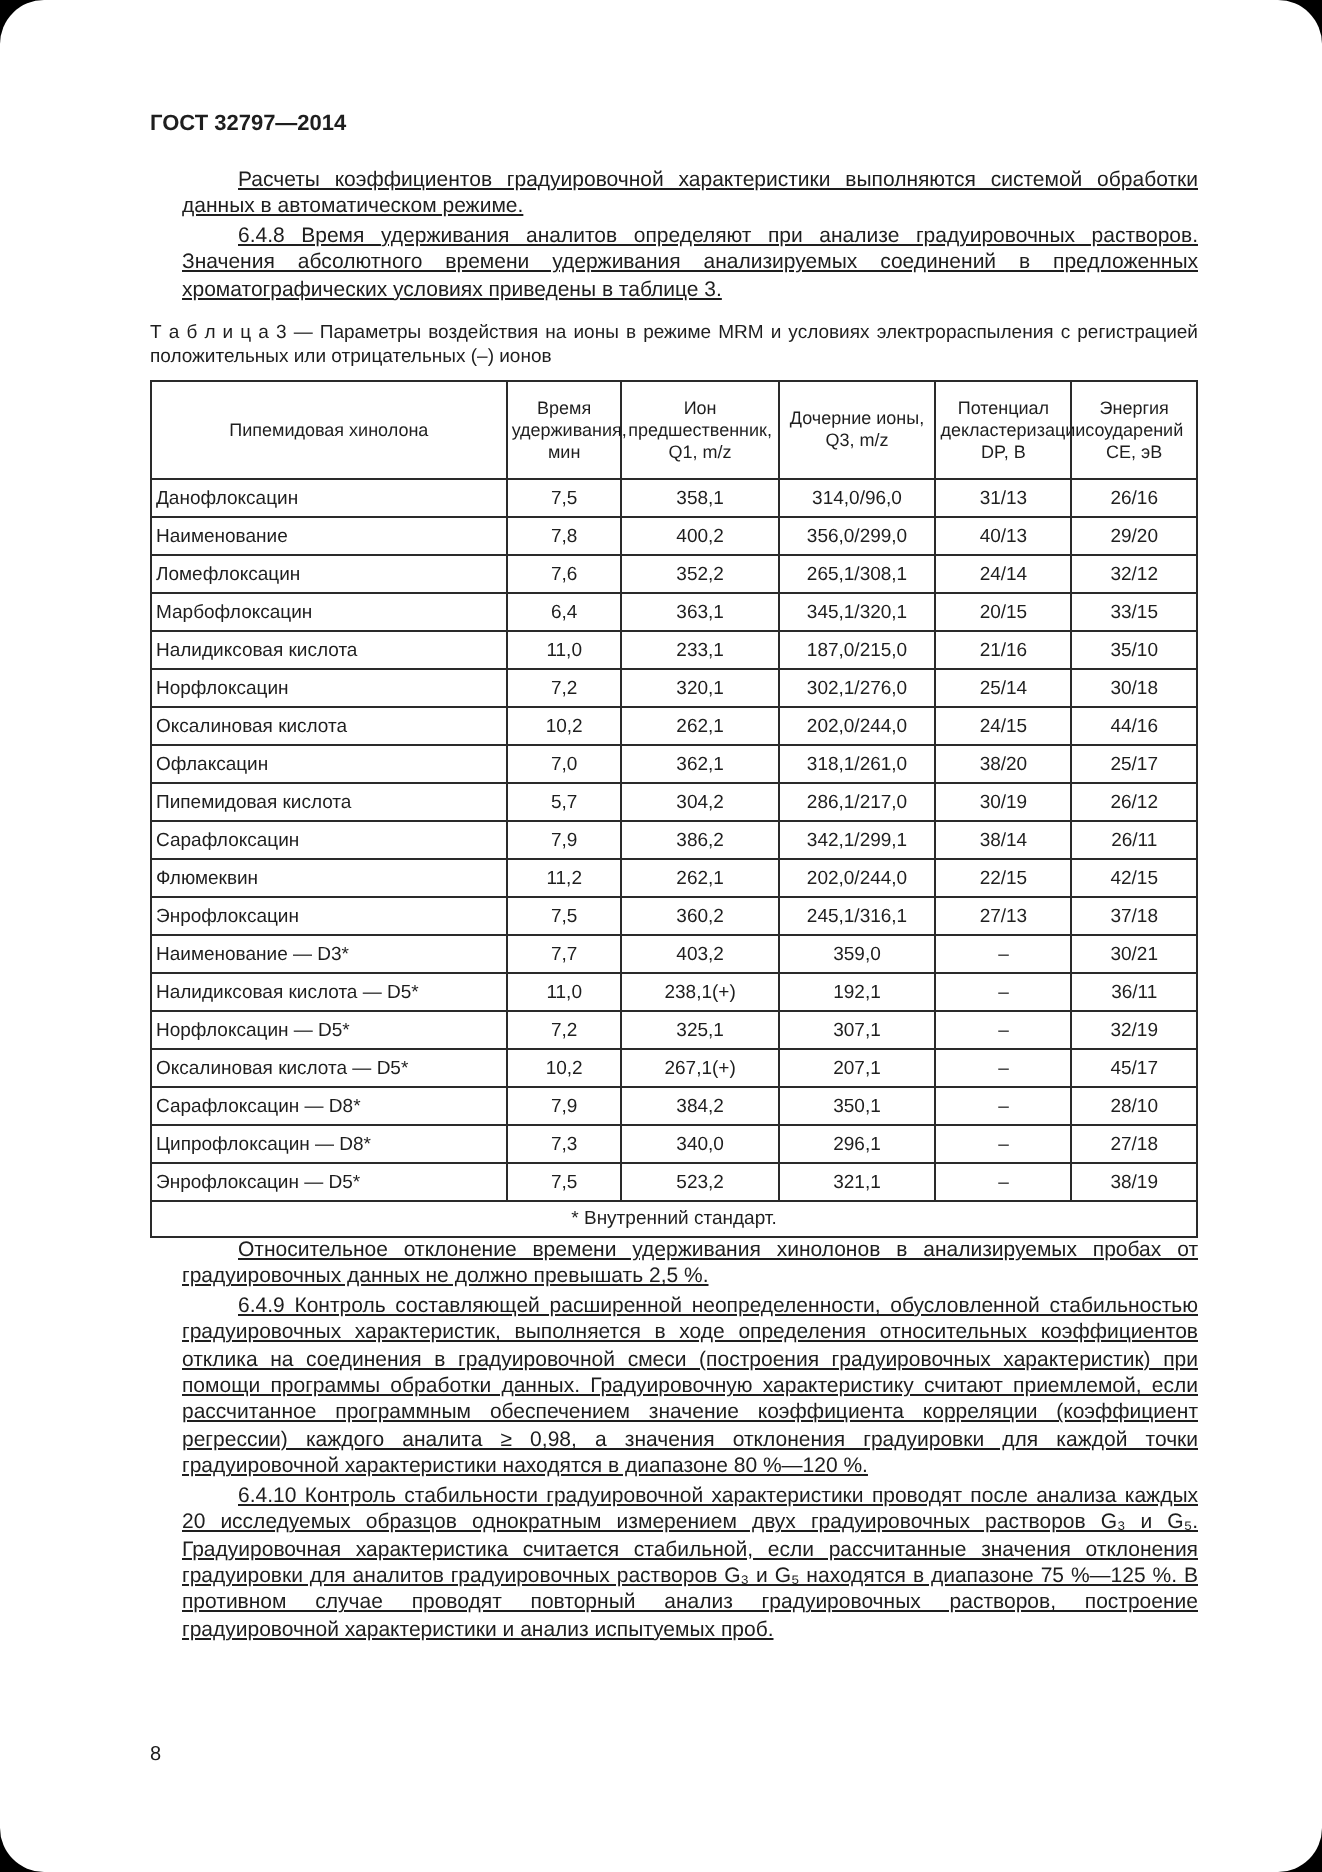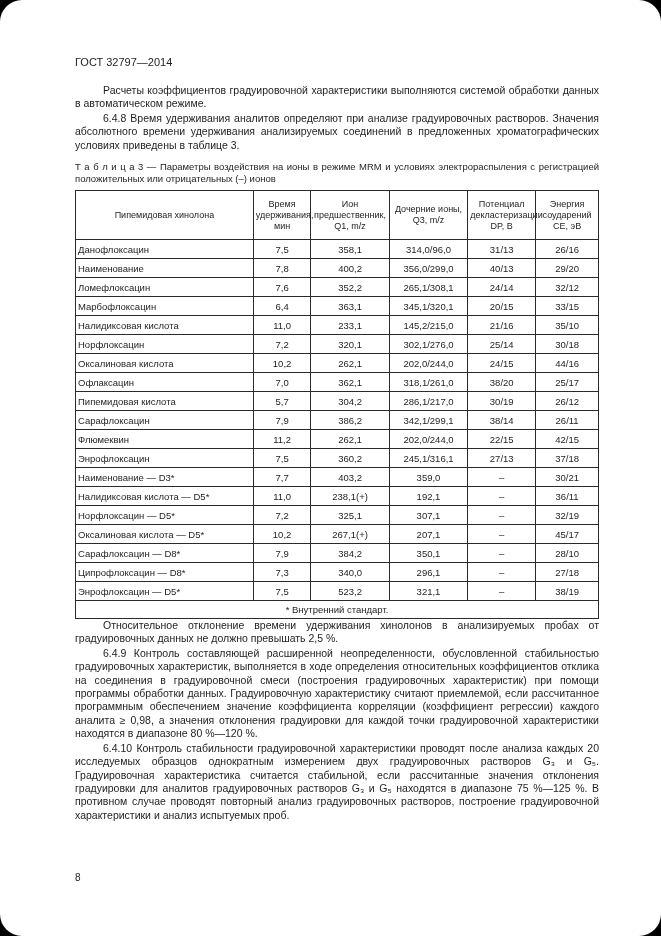--- a/index.html
+++ b/index.html
@@ -14,30 +14,31 @@
     background:#ffffff;
     border-radius:22px;
     overflow:hidden;
     color:#1e1e1e;
   }
   .content{
     position:absolute;
     left:75px;top:56px;right:62px;
   }
   .doc-header{
-    font-weight:normal;
+    font-weight:bold;
     font-size:11px;
     margin-bottom:16px;
   }
   p.body-par{
-    margin:0 0 1px 0;
+    margin:0 0 1px 16px;
     font-size:10.5px;
     line-height:13.4px;
     text-align:justify;
     text-indent:28px;
+    text-decoration:underline;
   }
   .caption{
     margin-top:9px;
     margin-bottom:5px;
     font-size:9.5px;
     line-height:12px;
     text-align:justify;
   }
   table.t3{
     width:100%;
@@ -145,21 +146,21 @@
             <td class="cell-num">6,4</td>
             <td class="cell-num">363,1</td>
             <td class="cell-num">345,1/320,1</td>
             <td class="cell-num">20/15</td>
             <td class="cell-num">33/15</td>
           </tr>
           <tr>
             <td class="cell-name">Налидиксовая кислота</td>
             <td class="cell-num">11,0</td>
             <td class="cell-num">233,1</td>
-            <td class="cell-num">145,2/215,0</td>
+            <td class="cell-num">187,0/215,0</td>
             <td class="cell-num">21/16</td>
             <td class="cell-num">35/10</td>
           </tr>
           <tr>
             <td class="cell-name">Норфлоксацин</td>
             <td class="cell-num">7,2</td>
             <td class="cell-num">320,1</td>
             <td class="cell-num">302,1/276,0</td>
             <td class="cell-num">25/14</td>
             <td class="cell-num">30/18</td>

